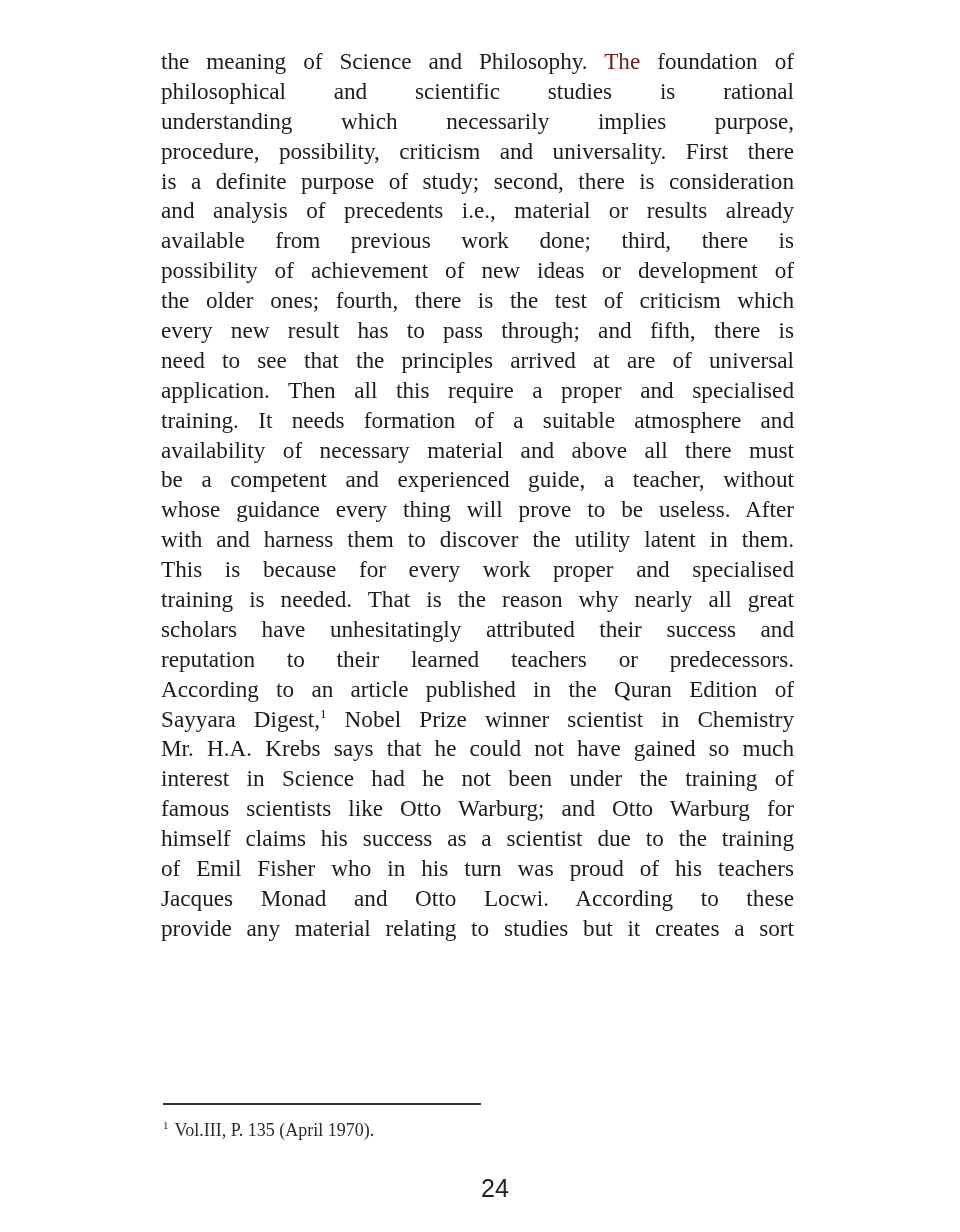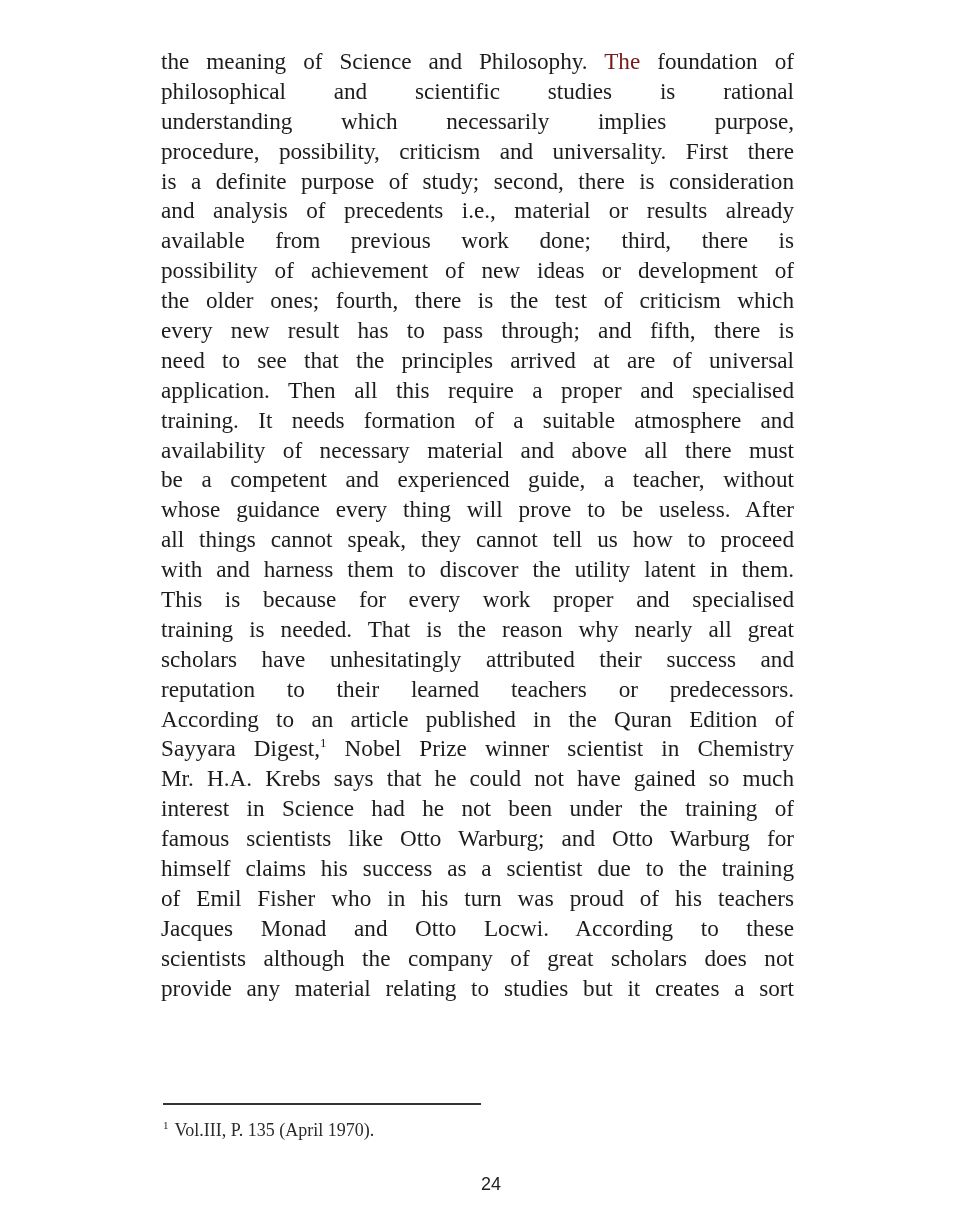--- a/index.html
+++ b/index.html
@@ -20,21 +20,21 @@
   .fn-rule { position: absolute; left: 163px; top: 1103px; width: 318px; height: 2px; background: #333; }
   .footnote {
     position: absolute; left: 163px; top: 1120px;
     font-family: "Liberation Serif", "DejaVu Serif", serif;
     font-size: 18px; color: #2a2a2a; text-align: center;
   }
   .footnote sup { font-size: 11px; vertical-align: 7px; margin-right: 6px; }
   .page-number {
     position: absolute; left: 481px; top: 1174px;
     font-family: "Liberation Sans", "DejaVu Sans", sans-serif;
-    font-size: 18px; color: #222;
+    font-size: 25px; color: #222;
   }
 </style>
 </head>
 <body>
 
 <div class="page">
   <div class="body-text" id="body-text">
       <div class="line"><span>the meaning of Science and Philosophy. </span><span class="hl">The</span><span> foundation of</span></div>
       <div class="line"><span>philosophical and scientific studies is rational</span></div>
       <div class="line"><span>understanding which necessarily implies purpose,</span></div>
@@ -44,35 +44,33 @@
       <div class="line"><span>available from previous work done; third, there is</span></div>
       <div class="line"><span>possibility of achievement of new ideas or development of</span></div>
       <div class="line"><span>the older ones; fourth, there is the test of criticism which</span></div>
       <div class="line"><span>every new result has to pass through; and fifth, there is</span></div>
       <div class="line"><span>need to see that the principles arrived at are of universal</span></div>
       <div class="line"><span>application. Then all this require a proper and specialised</span></div>
       <div class="line"><span>training. It needs formation of a suitable atmosphere and</span></div>
       <div class="line"><span>availability of necessary material and above all there must</span></div>
       <div class="line"><span>be a competent and experienced guide, a teacher, without</span></div>
       <div class="line"><span>whose guidance every thing will prove to be useless. After</span></div>
-      <div class="line"><span>all things cannot speak, they cannot tell us how to proceed</span></div>
       <div class="line"><span>with and harness them to discover the utility latent in them.</span></div>
       <div class="line"><span>This is because for every work proper and specialised</span></div>
       <div class="line"><span>training is needed. That is the reason why nearly all great</span></div>
       <div class="line"><span>scholars have unhesitatingly attributed their success and</span></div>
       <div class="line"><span>reputation to their learned teachers or predecessors.</span></div>
       <div class="line"><span>According to an article published in the Quran Edition of</span></div>
       <div class="line"><span>Sayyara Digest,</span><sup>1</sup><span> Nobel Prize winner scientist in Chemistry</span></div>
       <div class="line"><span>Mr. H.A. Krebs says that he could not have gained so much</span></div>
       <div class="line"><span>interest in Science had he not been under the training of</span></div>
       <div class="line"><span>famous scientists like Otto Warburg; and Otto Warburg for</span></div>
       <div class="line"><span>himself claims his success as a scientist due to the training</span></div>
       <div class="line"><span>of Emil Fisher who in his turn was proud of his teachers</span></div>
       <div class="line"><span>Jacques Monad and Otto Locwi. According to these</span></div>
-      <div class="line"><span>scientists although the company of great scholars does not</span></div>
       <div class="line"><span>provide any material relating to studies but it creates a sort</span></div>
     </div>
   <div class="fn-rule"></div>
   <div class="footnote">
     <sup>1</sup><span>Vol.III, P. 135 (April 1970).</span>
   </div>
   <div class="page-number">24</div>
 </div>
 
 </body></html>

